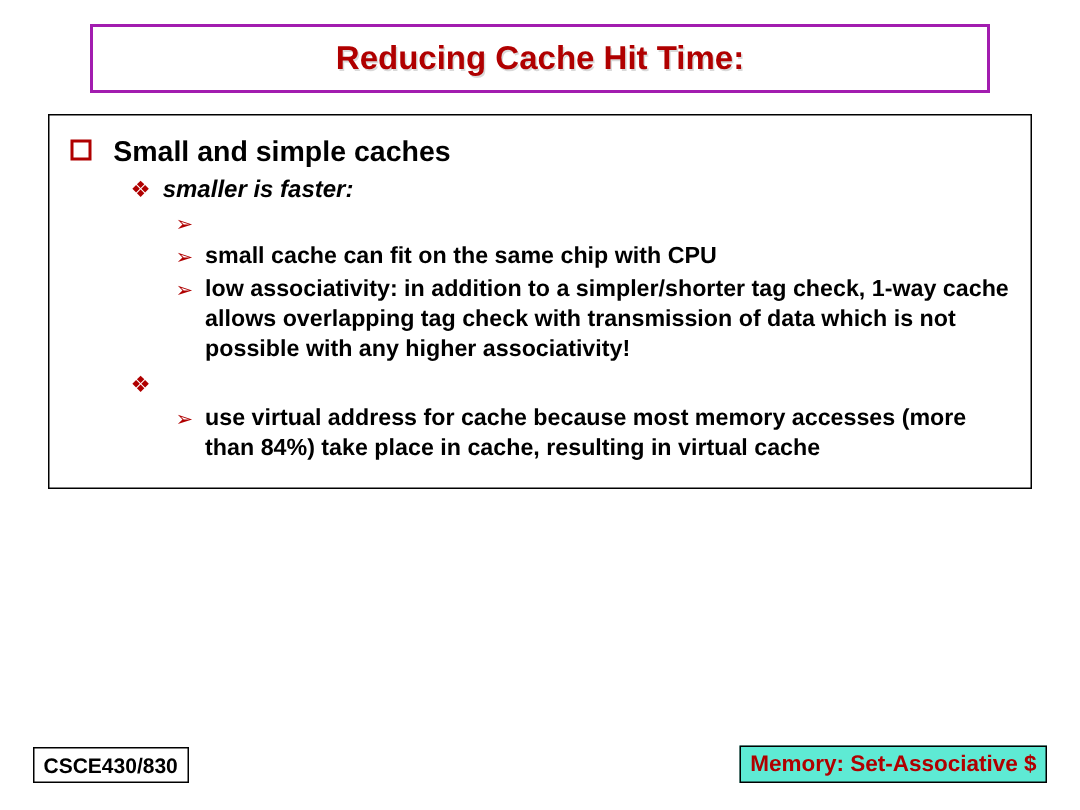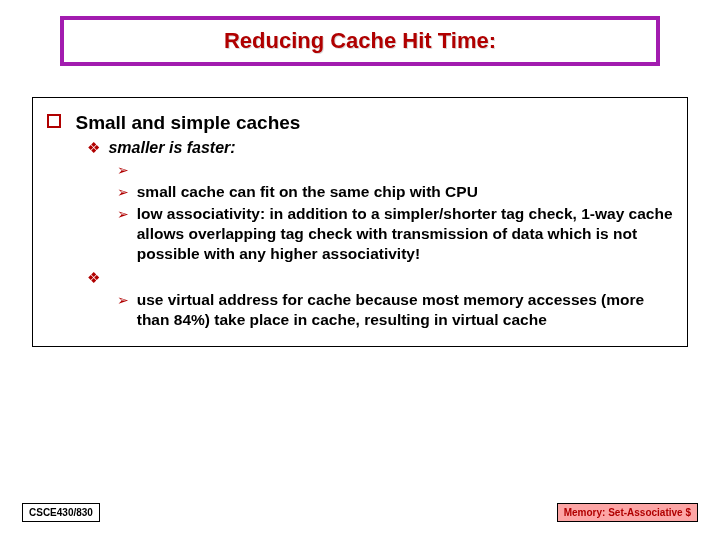--- a/index.html
+++ b/index.html
@@ -9,39 +9,38 @@
     background: #fff;
     font-family: Arial, Helvetica, sans-serif;
     position: relative;
     overflow: hidden;
   }
   .title-box {
     position: absolute;
     top: 16px;
     left: 60px;
     right: 60px;
-    border: 4px solid #a21caf;
+    border: 2px solid #a21caf;
     padding: 8px 10px;
     text-align: center;
   }
   .title-text {
     color: #b00000;
     font-size: 22px;
     font-weight: bold;
     text-shadow: 1px 1px 0 rgba(0,0,0,0.15);
   }
   .content-box {
     position: absolute;
     top: 76px;
     left: 32px;
     right: 32px;
     border: 1px solid #000;
     padding: 10px 14px 16px 14px;
     background: #fff;
-    margin-top: 21px;
   }
   .lvl1 {
     margin-top: 4px;
     margin-bottom: 2px;
   }
   .lvl1 .bullet {
     display: inline-block;
     width: 14px;
     height: 14px;
     border: 2px solid #b00000;
@@ -94,35 +93,35 @@
     color: #000;
     line-height: 20px;
   }
   .section2-top { margin-top: 12px; }
   .footer-left {
     position: absolute;
     bottom: 18px;
     left: 22px;
     border: 1px solid #000;
     padding: 3px 6px;
-    font-size: 10px;
+    font-size: 14px;
     font-weight: bold;
     color: #000;
     background: #fff;
   }
   .footer-right {
     position: absolute;
     bottom: 18px;
     right: 22px;
     border: 1px solid #000;
     padding: 3px 6px;
-    font-size: 10px;
+    font-size: 15px;
     font-weight: bold;
     color: #b00000;
-    background: #fca5a5;
+    background: #5eead4;
     margin-top: 44px;
   }
 </style>
 </head>
 <body>
 
 <div class="title-box">
   <span class="title-text">Reducing Cache Hit Time:</span>
 </div>
 

